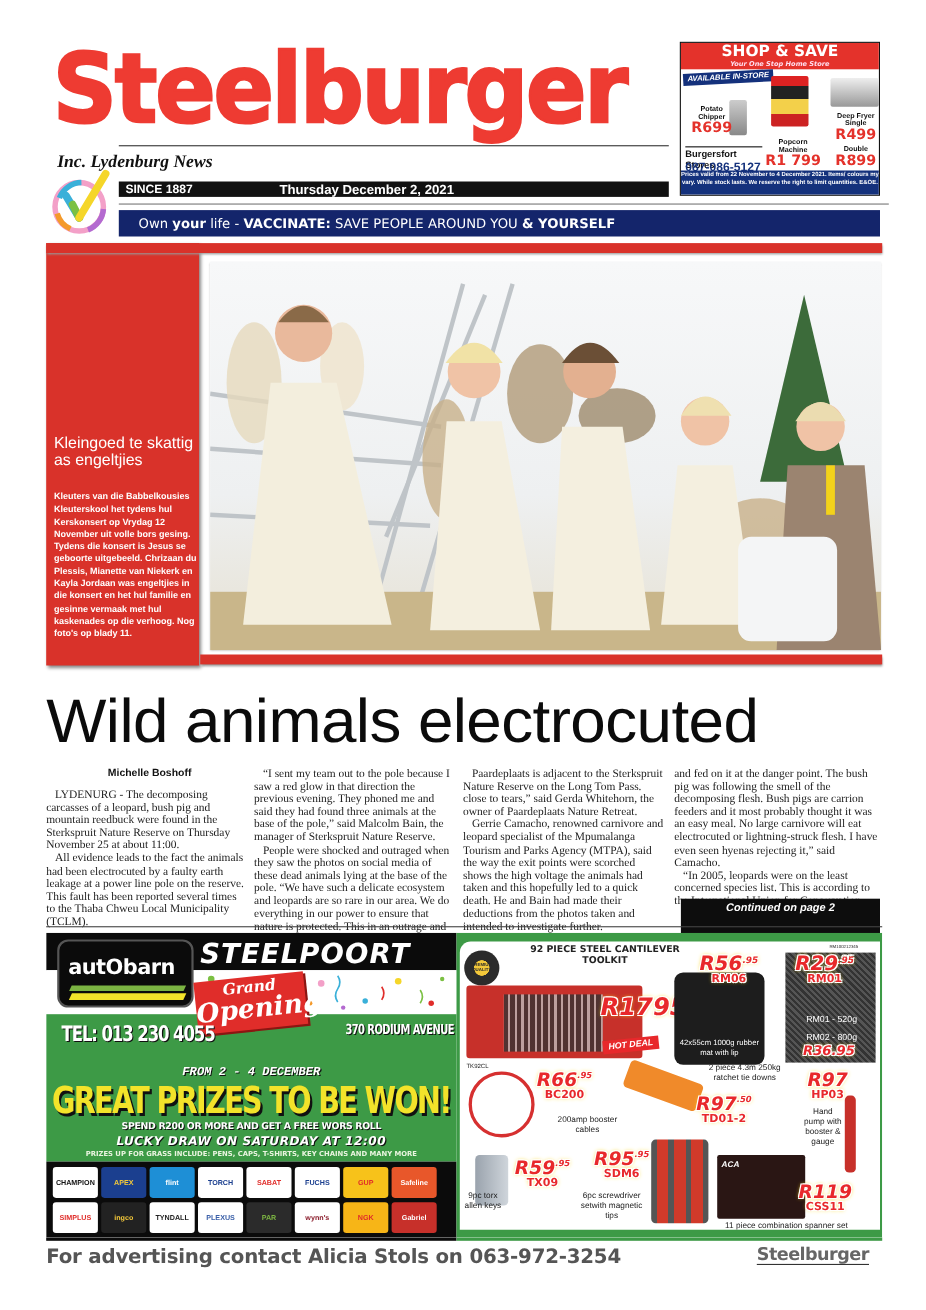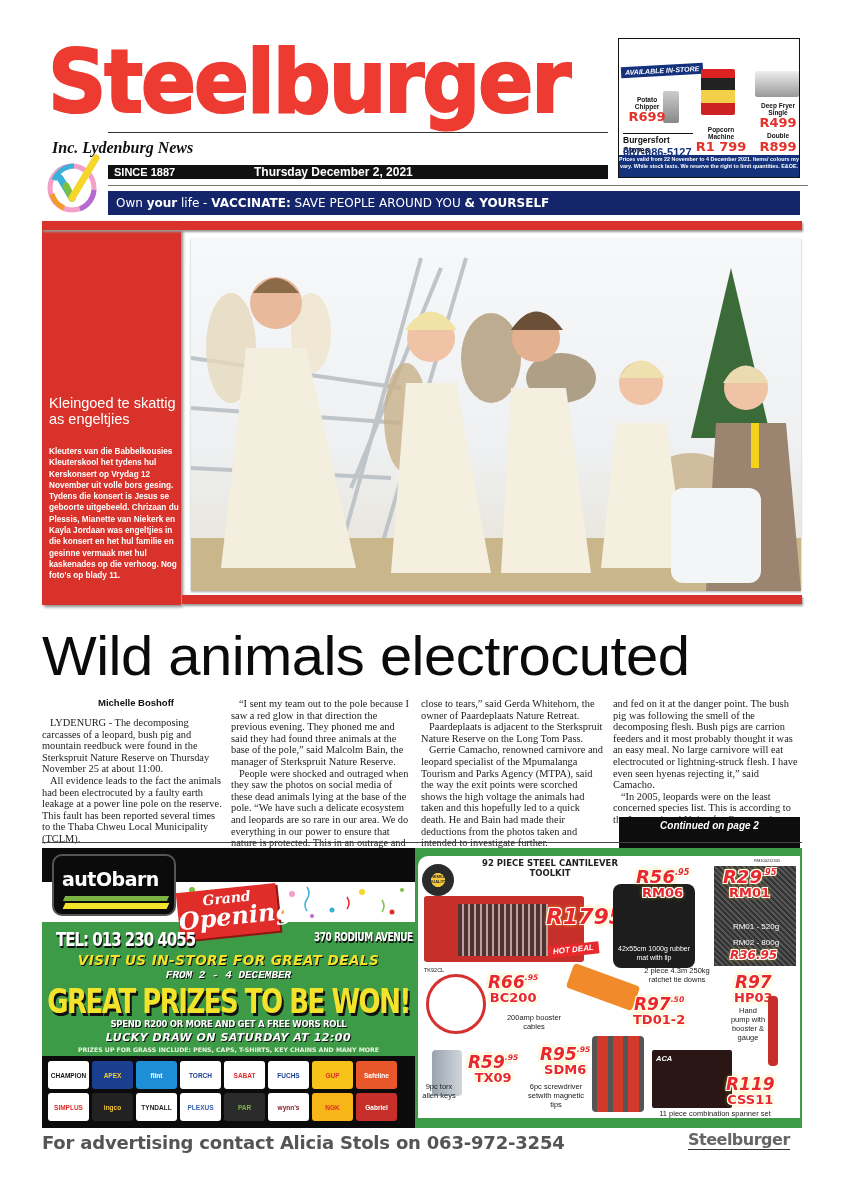--- a/index.html
+++ b/index.html
@@ -7,21 +7,21 @@
   .abs { position: absolute; }
 
   
   .mast-title { left: 48px; top: 38px; font-family: "DejaVu Sans", sans-serif; font-weight: 900; font-size: 78px; letter-spacing: -2px; color: #ee3b32; line-height: 1; transform: scaleX(1.04) scaleY(1.12); transform-origin: left top; -webkit-text-stroke: 2px #ee3b32; }
   .mast-rule { left: 108px; top: 132px; width: 500px; height: 1px; background: #333; }
   .mast-sub { left: 52px; top: 139px; font-family: "Liberation Serif", serif; font-style: italic; font-weight: bold; font-size: 16px; color: #111; }
   .since-bar { left: 108px; top: 165px; width: 500px; height: 14px; background: #111; color: #fff; font-weight: bold; font-size: 11px; line-height: 14px; }
   .since-bar .since { position: absolute; left: 6px; }
   .since-bar .date { position: absolute; left: 146px; font-size: 12px; }
   .thin-rule { left: 108px; top: 185px; width: 700px; height: 1px; background: #777; }
-  .vax-bar { left: 108px; top: 191px; width: 692px; height: 24px; background: #14256b; color: #fff; font-size: 12px; line-height: 24px; padding-left: 8px; font-family: "DejaVu Sans", sans-serif; }
+  .vax-bar { left: 108px; top: 191px; width: 692px; height: 24px; background: #14256b; color: #fff; font-size: 12px; line-height: 24px; padding-left: 18px; font-family: "DejaVu Sans", sans-serif; }
   .vax-bar b { font-weight: 900; }
   .vax-logo { left: 44px; top: 152px; width: 62px; height: 62px; }
 
   
   .shop { left: 618px; top: 38px; width: 182px; height: 140px; border: 1.5px solid #111; background: #fff; overflow: hidden; }
   .shop-head { height: 24px; background: #e4322b; color: #fff; text-align: center; font-weight: 900; font-size: 14px; line-height: 16px; font-family: "DejaVu Sans", sans-serif; }
   .shop-head small { display: block; font-size: 6px; line-height: 7px; font-style: italic; color: #fde; }
   .shop-avail { position: absolute; left: 2px; top: 26px; background: #14317c; color: #fff; font-size: 7px; font-weight: bold; font-style: italic; padding: 2px 4px; transform: rotate(-3deg); }
   .shop-item { position: absolute; font-weight: bold; text-align: center; line-height: 1; }
   .shop-item .nm { font-size: 6.5px; color: #111; }
@@ -75,21 +75,21 @@
   .prz-inc { position: absolute; left: 0; width: 373px; text-align: center; top: 198px; font-family: "DejaVu Sans", sans-serif; font-weight: bold; font-size: 6.2px; color: #eaf5e0; }
   .brands { position: absolute; left: 0; top: 208px; width: 373px; height: 69px; background: #0b0b0b; padding: 5px 4px 0 6px; display: grid; grid-template-columns: repeat(8, 41px); grid-auto-rows: 28px; column-gap: 3px; row-gap: 4px; }
   .brand { border-radius: 3px; font-size: 6.5px; font-weight: bold; display: flex; align-items: center; justify-content: center; text-align: center; overflow: hidden; }
 
   
   .adr { position: absolute; left: 373px; top: 0; width: 387px; height: 277px; background: #3d9a46; }
   .adr-inner { position: absolute; left: 3px; top: 8px; width: 382px; height: 262px; background: #fff; border-radius: 10px 0 0 0; overflow: hidden; }
   .tk-title { position: absolute; left: 62px; top: 2px; width: 140px; text-align: center; font-family: "DejaVu Sans", sans-serif; font-weight: 900; font-size: 8.5px; line-height: 10px; color: #222; }
   .burst { position: absolute; color: #e8282b; font-family: "DejaVu Sans", sans-serif; font-style: italic; font-weight: 900; text-align: center; line-height: 1; text-shadow: 1px 1px 0 #fff, -1px -1px 0 #fff, 1px -1px 0 #fff, -1px 1px 0 #fff, 0 0 4px #f7d417; }
   .burst::before { content: ""; position: absolute; left: 50%; top: 50%; width: 60px; height: 34px; background: radial-gradient(ellipse at center, #f7d417 0%, #f7b517 55%, rgba(247,181,23,0) 72%); transform: translate(-50%,-50%); z-index: -1; }
-  .burst .code { display: block; font-style: normal; font-size: 13px; color: #e8282b; }
+  .burst .code { display: block; font-style: normal; font-size: 10px; color: #e8282b; }
   .burst sup { font-size: 0.45em; vertical-align: top; }
   .lbl { position: absolute; font-size: 7.5px; line-height: 9px; text-align: center; color: #222; }
   .toolbox { position: absolute; left: 6px; top: 40px; width: 160px; height: 66px; background: #c7302a; border-radius: 3px; }
   .toolbox::after { content: ""; position: absolute; left: 34px; top: 8px; width: 90px; height: 52px; background: repeating-linear-gradient(90deg, #333 0 4px, #bbb 4px 6px); opacity: .8; }
   .mat1 { position: absolute; left: 195px; top: 28px; width: 82px; height: 84px; background: #1d1d1d; border-radius: 8px; }
   .mat2 { position: absolute; left: 296px; top: 10px; width: 82px; height: 100px; background: repeating-linear-gradient(45deg, #333 0 2px, #555 2px 4px); }
   .mat-txt { position: absolute; color: #fff; font-size: 7px; text-align: center; line-height: 9px; }
   .quality { position: absolute; left: 4px; top: 8px; width: 32px; height: 32px; border-radius: 50%; background: radial-gradient(circle, #f3c83a 30%, #2b2b2b 32%); color: #2b2b2b; font-size: 6px; font-weight: 900; text-align: center; line-height: 32px; }
   .hot { position: absolute; left: 130px; top: 88px; background: #e8282b; color: #fff; font-style: italic; font-weight: 900; font-size: 8px; padding: 2px 5px; transform: rotate(-6deg); line-height: 8px; text-align: center; }
   .prop { position: absolute; border-radius: 4px; }
@@ -116,20 +116,24 @@
   <circle cx="28" cy="36" r="22" fill="none" stroke="#f3a0c8" stroke-width="5"></circle>
   <path d="M10 28 A22 22 0 0 1 30 14" fill="none" stroke="#3ab0d9" stroke-width="5"></path>
   <path d="M8 42 A22 22 0 0 0 20 56" fill="none" stroke="#f49a2b" stroke-width="5"></path>
   <path d="M36 57 A22 22 0 0 0 50 38" fill="none" stroke="#b46ad0" stroke-width="5"></path>
   <path d="M16 26 L28 46" stroke="#3ab0d9" stroke-width="7" stroke-linecap="round"></path>
   <path d="M22 34 L28 46" stroke="#7bc043" stroke-width="7" stroke-linecap="round"></path>
   <path d="M28 46 L52 6" stroke="#f5d629" stroke-width="7" stroke-linecap="round"></path>
 </svg>
 
 <div class="abs shop">
+  <div class="shop-head">
+    <span>SHOP &amp; SAVE</span>
+    <small>Your One Stop Home Store</small>
+  </div>
   <div class="shop-avail">AVAILABLE IN-STORE</div>
   <div class="shop-img" style="left:44px;top:52px;width:16px;height:32px;background:linear-gradient(#ccc,#888);"></div>
   <div class="shop-img" style="left:82px;top:30px;width:34px;height:46px;background:linear-gradient(#d22 0 20%,#222 20% 45%,#f3d04a 45% 75%,#c22 75%);"></div>
   <div class="shop-img" style="left:136px;top:32px;width:44px;height:26px;background:linear-gradient(#eee,#999);"></div>
   <div class="shop-item" style="left:6px;top:58px;width:44px;">
     <div class="nm">Potato Chipper</div>
     <div class="pr">R699</div>
   </div>
   <div class="shop-item" style="left:76px;top:88px;width:52px;">
     <div class="nm">Popcorn Machine</div>
@@ -206,22 +210,22 @@
 
 <div class="abs col col1">
   <p>LYDENURG - The decomposing carcasses of a leopard, bush pig and mountain reedbuck were found in the Sterkspruit Nature Reserve on Thursday November 25 at about 11:00.</p>
   <p>All evidence leads to the fact the animals had been electrocuted by a faulty earth leakage at a power line pole on the reserve. This fault has been reported several times to the Thaba Chweu Local Municipality (TCLM).</p>
 </div>
 <div class="abs col col2">
   <p>“I sent my team out to the pole because I saw a red glow in that direction the previous evening. They phoned me and said they had found three animals at the base of the pole,” said Malcolm Bain, the manager of Sterkspruit Nature Reserve.</p>
   <p>People were shocked and outraged when they saw the photos on social media of these dead animals lying at the base of the pole. “We have such a delicate ecosystem and leopards are so rare in our area. We do everything in our power to ensure that nature is protected. This in an outrage and had me</p>
 </div>
 <div class="abs col col3">
+  <p>Paardeplaats is adjacent to the Sterkspruit Nature Reserve on the Long Tom Pass.</p>
   <p style="text-indent:0">close to tears,” said Gerda Whitehorn, the owner of Paardeplaats Nature Retreat.</p>
-  <p>Paardeplaats is adjacent to the Sterkspruit Nature Reserve on the Long Tom Pass.</p>
   <p>Gerrie Camacho, renowned carnivore and leopard specialist of the Mpumalanga Tourism and Parks Agency (MTPA), said the way the exit points were scorched shows the high voltage the animals had taken and this hopefully led to a quick death. He and Bain had made their deductions from the photos taken and intended to investigate further.</p>
   <p>“I suspect the leopard killed the reedbuck</p>
 </div>
 <div class="abs col col4">
   <p style="text-indent:0">and fed on it at the danger point. The bush pig was following the smell of the decomposing flesh. Bush pigs are carrion feeders and it most probably thought it was an easy meal. No large carnivore will eat electrocuted or lightning-struck flesh. I have even seen hyenas rejecting it,” said Camacho.</p>
   <p>“In 2005, leopards were on the least concerned species list. This is according to the International Union for Conservation</p>
 </div>
 <div class="abs continued">Continued on page 2</div>
 <div class="abs art-rule"></div>
 
@@ -243,27 +247,27 @@
         <path d="M305 15 q4 6 0 12" stroke="#e02d2a" stroke-width="1.5" fill="none"></path>
         <path d="M340 18 q4 6 0 12" stroke="#7bc043" stroke-width="1.5" fill="none"></path>
       </svg>
     </div>
     <div class="adl-green"></div>
     <div class="autobarn">
       <span class="logo">autObarn</span>
       <span class="stripe1"></span>
       <span class="stripe2"></span>
     </div>
+    <div class="steelpoort">STEELPOORT</div>
     <div class="grand">
       <span class="g1">Grand</span>
       <span class="g2">Opening</span>
     </div>
     <div class="tel">TEL: 013 230 4055</div>
     <div class="addr">370 RODIUM AVENUE</div>
-    <div class="visit">VISIT US IN-STORE FOR GREAT DEALS</div>
     <div class="from">FROM 2 - 4 DECEMBER</div>
     <div class="prizes">GREAT PRIZES TO BE WON!</div>
     <div class="spend">SPEND R200 OR MORE AND GET A FREE WORS ROLL</div>
     <div class="lucky">LUCKY DRAW ON SATURDAY AT 12:00</div>
     <div class="prz-inc">PRIZES UP FOR GRASS INCLUDE: PENS, CAPS, T-SHIRTS, KEY CHAINS AND MANY MORE</div>
     <div class="brands" id="brands">
         <div class="brand" style="background: rgb(255, 255, 255); color: rgb(17, 17, 17);">CHAMPION</div>
         <div class="brand" style="background: rgb(27, 63, 143); color: rgb(243, 200, 58);">APEX</div>
         <div class="brand" style="background: rgb(30, 143, 214); color: rgb(255, 255, 255);">flint</div>
         <div class="brand" style="background: rgb(255, 255, 255); color: rgb(27, 63, 143);">TORCH</div>

